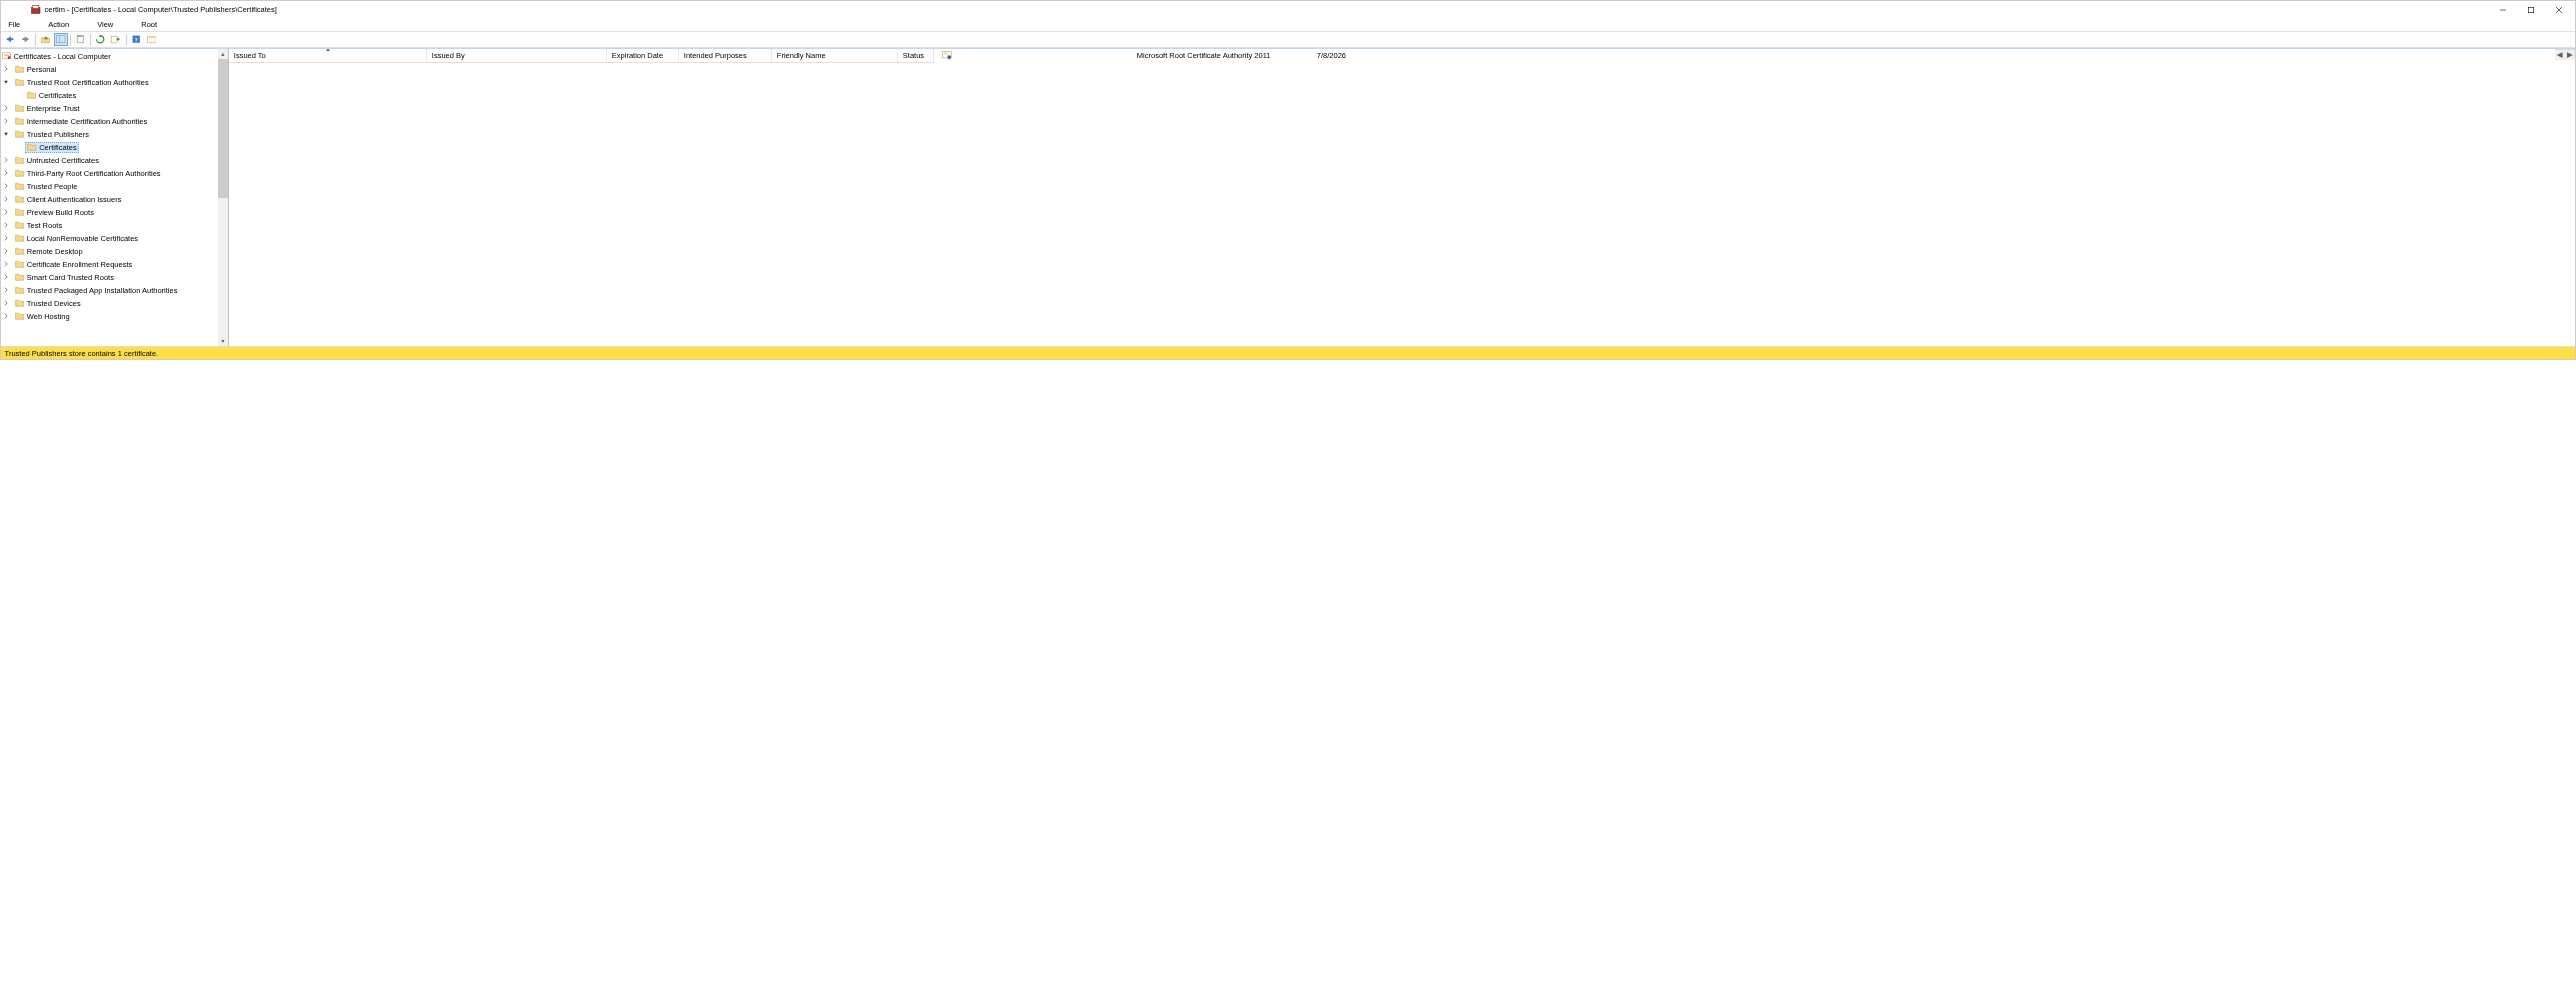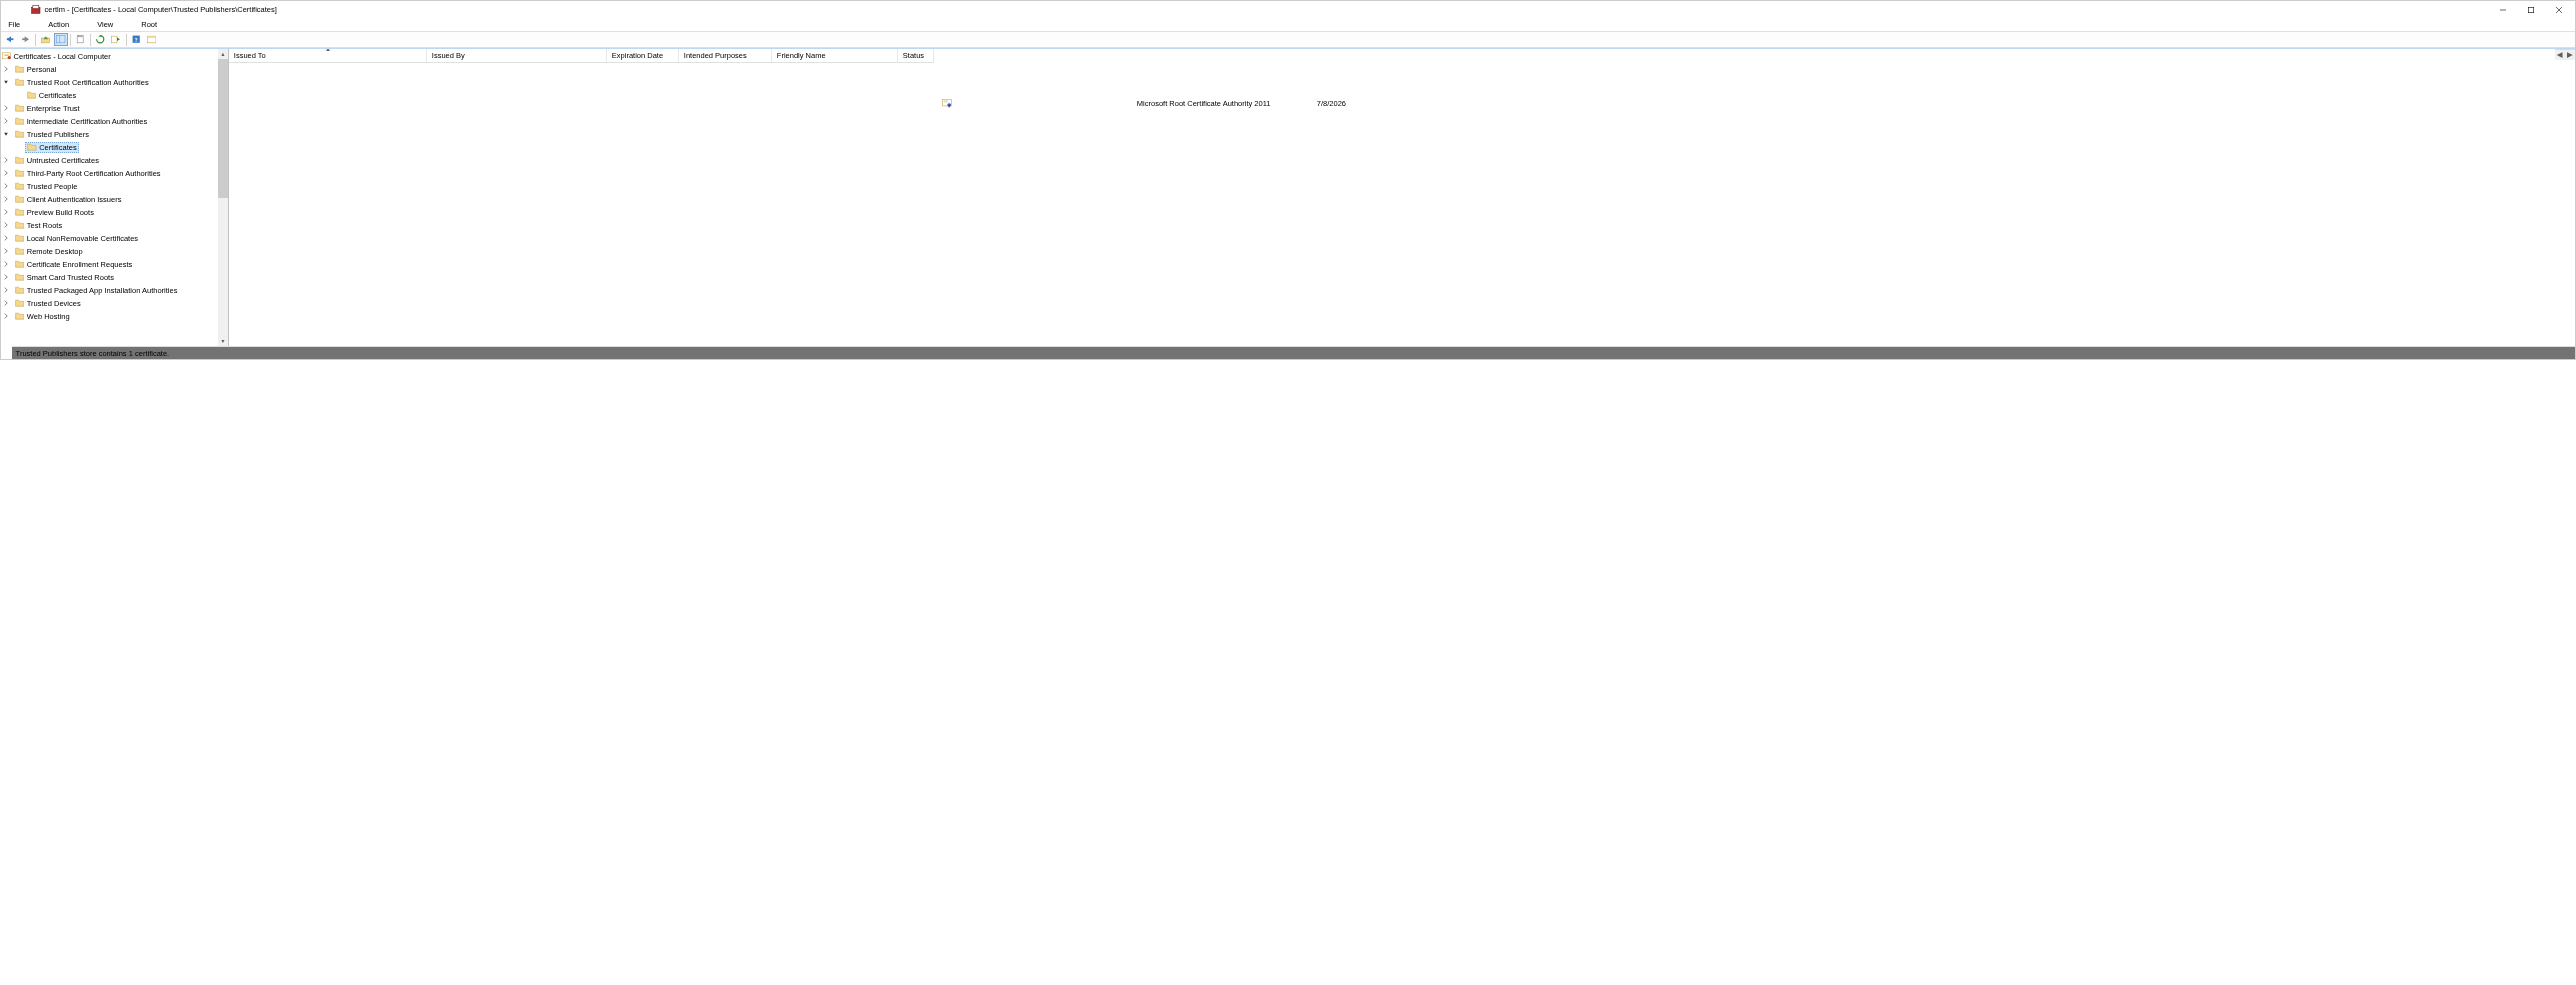--- a/index.html
+++ b/index.html
@@ -23,29 +23,29 @@
   .tree-row .twist { width:9.6px; text-align:center; color:#555; font-size:6px; user-select:none;}
   .tree-row .spacer { display:inline-block; }
   .tree-label-wrap { display:inline-flex; align-items:center; padding:0.6px 1.8px; gap:2.4px;}
   .tree-row.selected .tree-label-wrap { background:#cde8ff; border:0.6px dotted #7aa7d8; padding:0 1.2px;}
   .folder-icon { width:9.6px; height:7.8px;}
   .list-pane { flex:1; display:flex; flex-direction:row; min-width:0;}
   .list-header { display:flex; height:14.4px; border-bottom:0.6px solid #e0e0e0; background:#fff; }
   .list-header .col { padding:1.8px 4.8px; border-right:0.6px solid #e8e8e8; position:relative; white-space:nowrap; overflow:hidden;}
   .list-header .col.sorted::after { content:""; position:absolute; top:-0.6px; left:50%; transform:translateX(-50%); border-left:2.4px solid transparent; border-right:2.4px solid transparent; border-bottom:3px solid #666;}
   .list-body { flex:1; overflow:auto; position:relative;}
-  .list-inner { min-width:720px;margin-top:48px; }
+  .list-inner { min-width:720px; }
   .list-row { display:flex; height:13px; align-items:center; }
   .list-row .cell { padding:0 4.8px; white-space:nowrap; overflow:hidden; }
   .cert-icon { width:9.6px; height:8.4px; flex:none; margin-left:3.6px;}
   .hscroll { height:10.2px; background:#f0f0f0; display:flex; align-items:center; border-top:0.6px solid #ddd;}
   .hscroll .arrow { width:10.2px; height:10.2px; display:flex; align-items:center; justify-content:center; background:#f0f0f0; color:#606060;}
   .hscroll .track { flex:1; height:10.2px; background:#f0f0f0; position:relative;}
   .hscroll .thumb { position:absolute; left:0; top:0; height:100%; width:70%; background:#cccccc;}
-  .statusbar { height:13px; border-top:0.6px solid #ddd; display:flex; align-items:center; padding:0 3.6px; background:#737373;margin-left:11px;}
+  .statusbar { height:13px; border-top:0.6px solid #ddd; display:flex; align-items:center; padding:0 3.6px; background:#fde047;}
   .vscroll-tree { width:10.2px; background:#f0f0f0; position:relative; display:flex; flex-direction:column;}
   .vscroll-tree .arrow { height:10.2px; display:flex; align-items:center; justify-content:center; color:#606060; font-size:5.4px;}
   .vscroll-tree .track { flex:1; position:relative;}
   .vscroll-tree .thumb { position:absolute; top:0; left:0; width:100%; height:50%; background:#cccccc;}
   svg { display:block; }
 </style>
 </head>
 <body>
 
 <div class="window">

